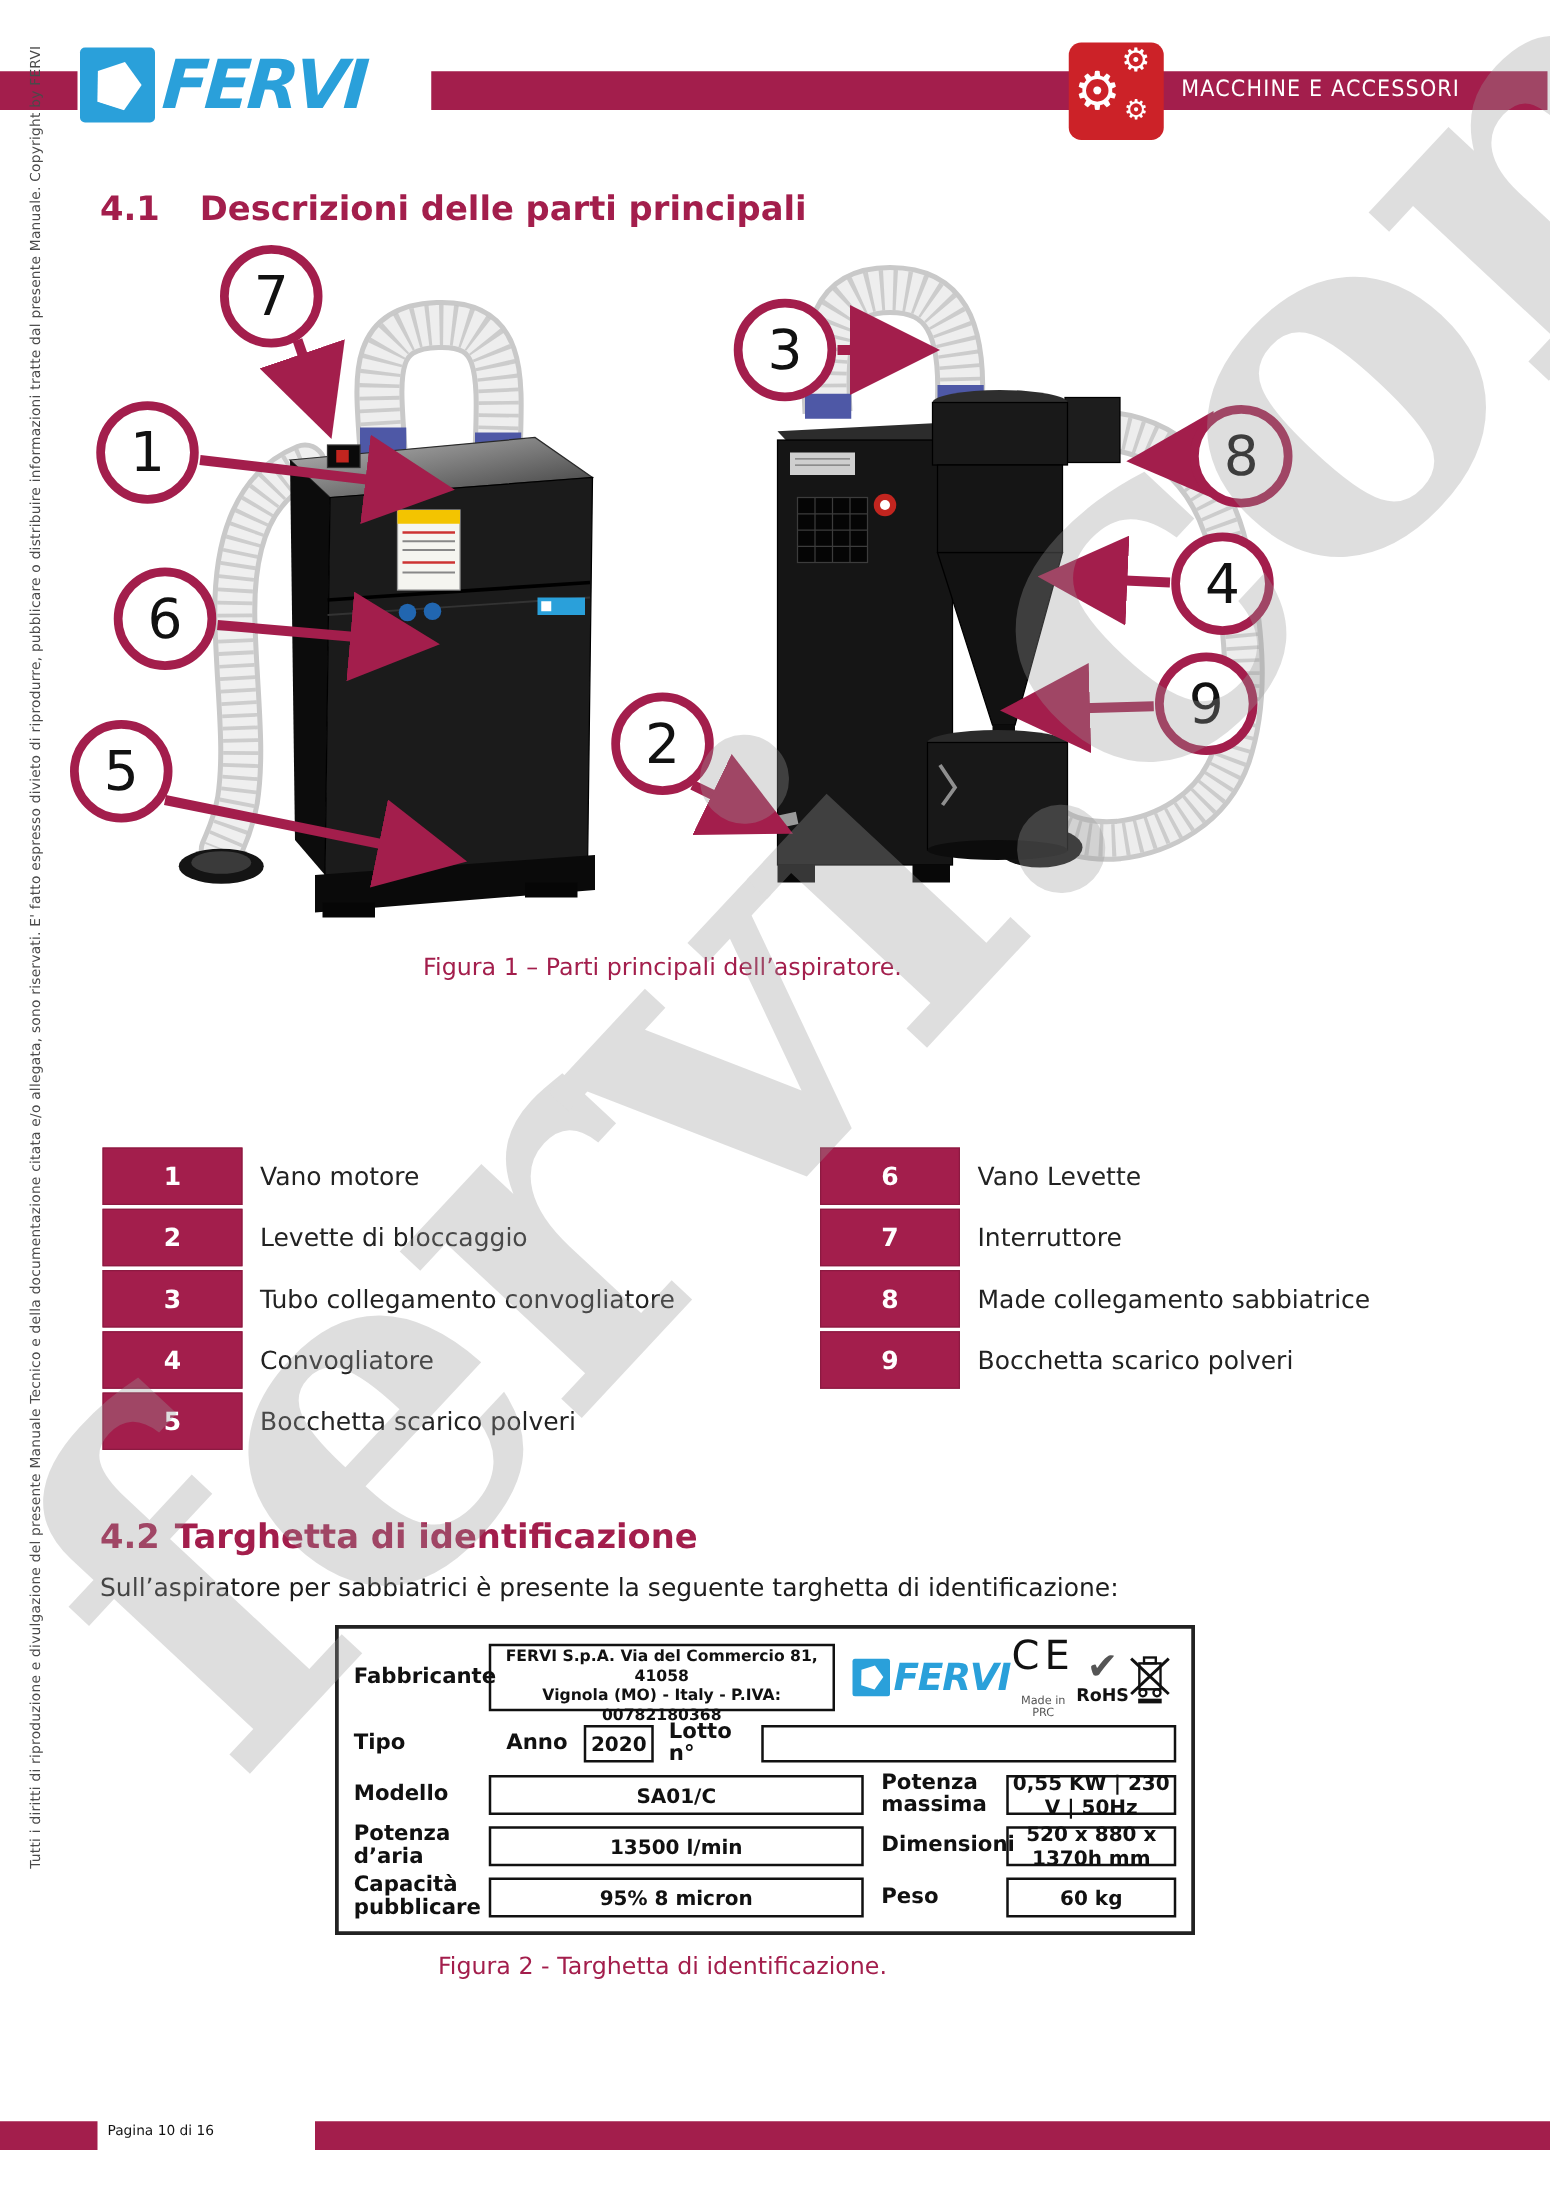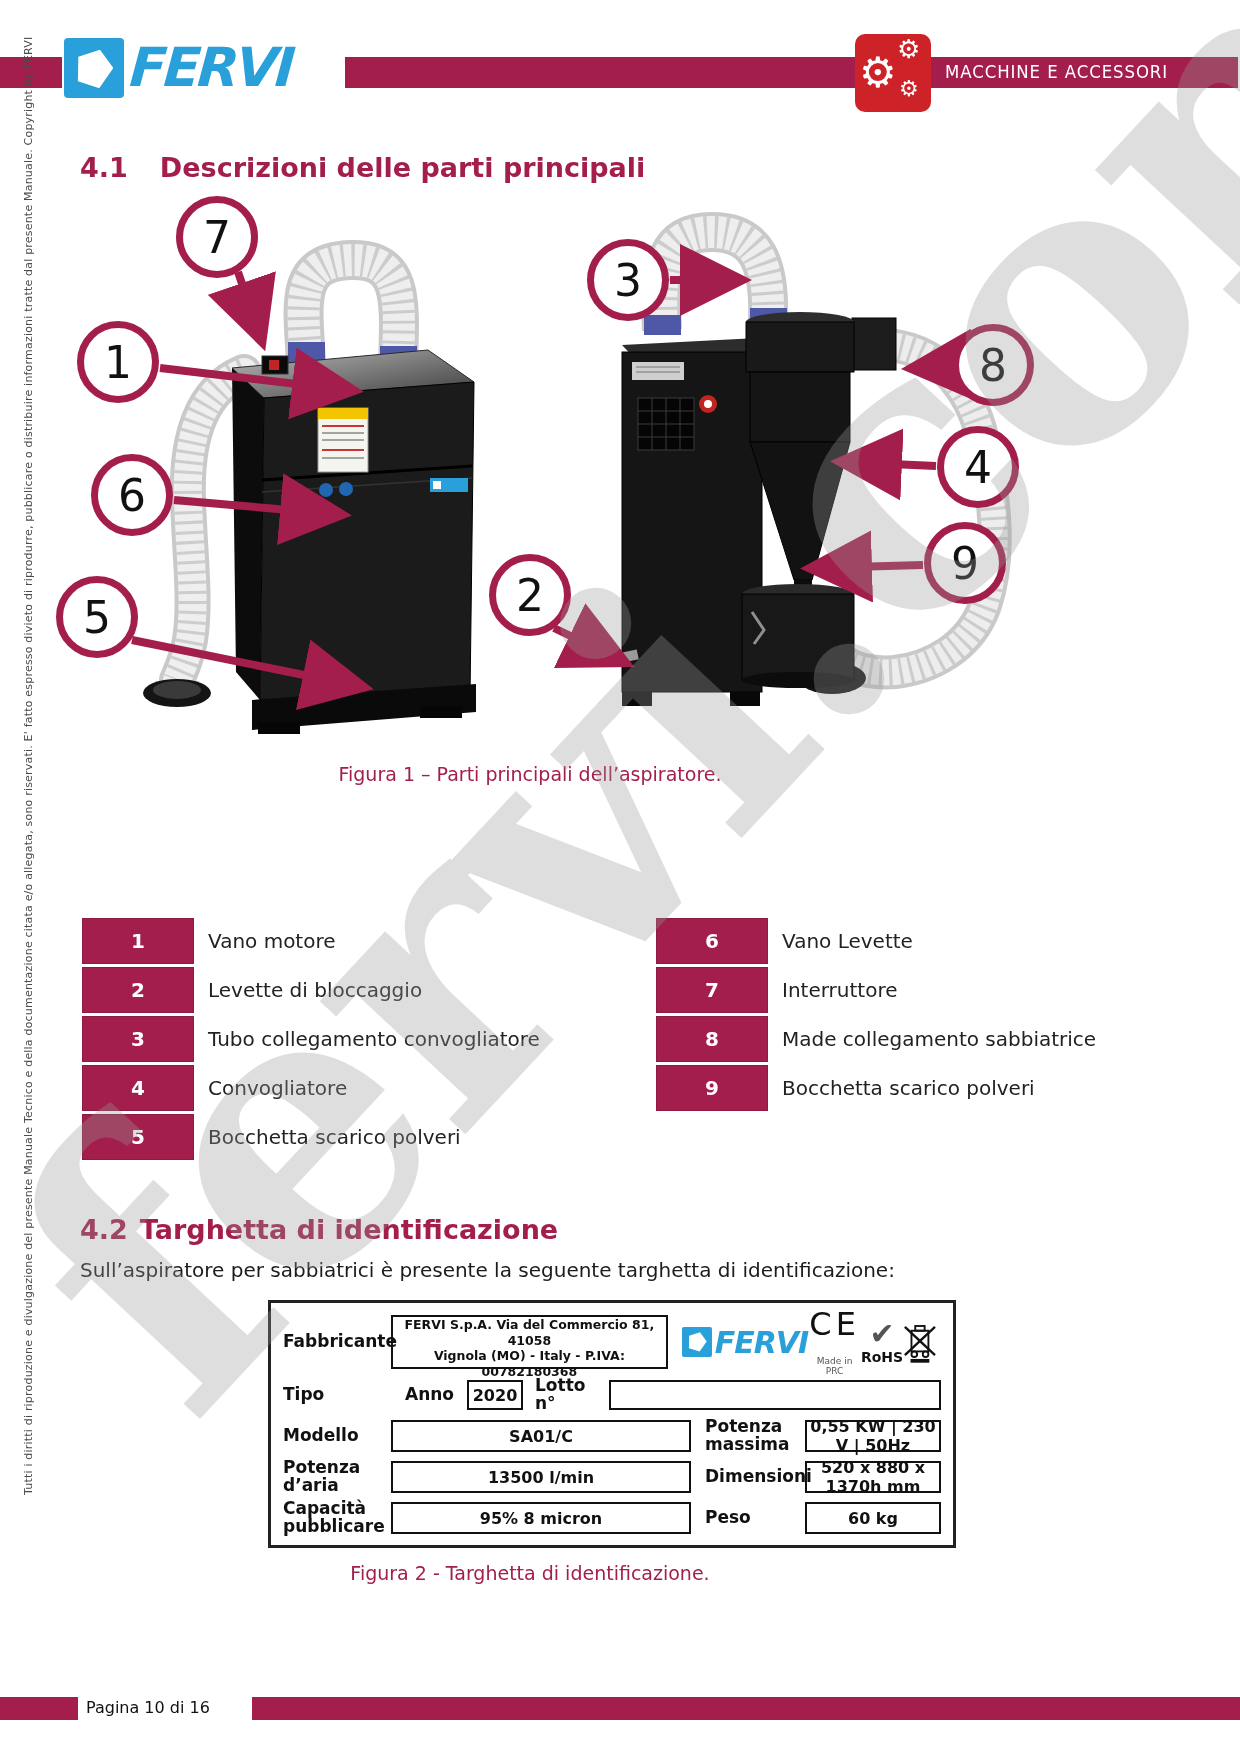--- a/index.html
+++ b/index.html
@@ -77,21 +77,21 @@
   .rohs { font-size:14px; font-weight:bold; color:#111; }
   .lab-s { width:58px; margin-left:14px; }
   .lab-m { width:100px; margin-left:14px; }
   .box-anno { width:56px; height:30px; margin-left:4px; }
   .lab-lotto { width:74px; margin-left:12px; }
   .box-lotto { flex:1; height:30px; }
   .box-wide { flex:1; height:32px; }
   
   .ftr-left { position:absolute; left:0; top:1697px; width:78px; height:23px; background:#a31e4c; }
   .ftr-main { position:absolute; left:252px; top:1697px; width:988px; height:23px; background:#a31e4c; }
-  .ftr-page { position:absolute; left:86px; top:1698px; font-size:16px; color:#111; }
+  .ftr-page { position:absolute; left:86px; top:1698px; font-size:11px; color:#111; }
   
   .watermark { position:absolute; left:-70px; top:1185px; font-family:"DejaVu Serif","Liberation Serif",serif;
     font-weight:bold; font-size:380px; color:#9a9a9a; opacity:.32; transform:rotate(-47deg);
     transform-origin:0 0; white-space:nowrap; pointer-events:none; z-index:40; letter-spacing:-8px; }
 </style>
 </head>
 <body>
 
 <div class="page">
 

